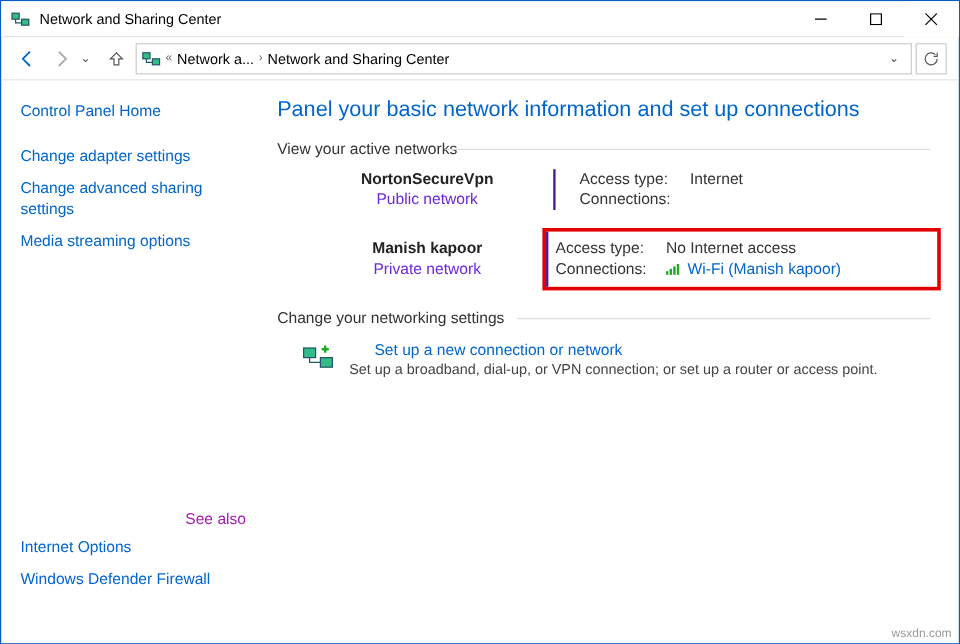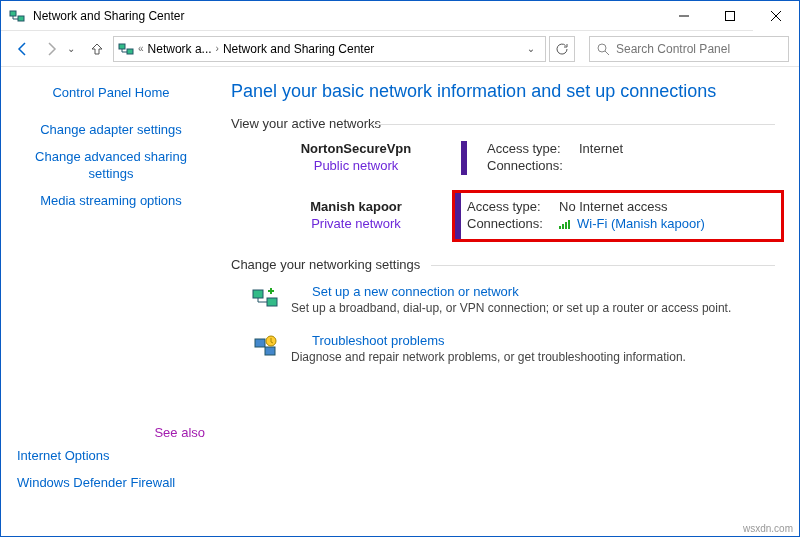--- a/index.html
+++ b/index.html
@@ -20,34 +20,34 @@
 .addr-icon { width: 16px; height: 16px; }
 .addr-seg { display: flex; align-items: center; gap: 4px; }
 .addr-chev { font-size: 10px; color: #666; }
 .addr-drop { width: 20px; text-align: center; font-size: 10px; color: #555; margin-left: auto; }
 .refresh { width: 26px; height: 26px; border: 1px solid #ccc; display: flex; align-items: center; justify-content: center; margin-left: -1px; }
 .search { width: 200px; height: 26px; border: 1px solid #ccc; display: flex; align-items: center; padding: 0 6px; margin-left: 10px; gap: 6px; }
 .search input { border: none; outline: none; font-size: 12px; flex: 1; color: #888; }
 .content { display: flex; height: calc(100% - 66px - 16px); }
 .sidebar { width: 220px; padding: 18px 16px; font-size: 13px; display: flex; flex-direction: column; }
 .sidebar a { color: #0066cc; text-decoration: none; display: block; margin-bottom: 10px; line-height: 1.3; }
-.sidebar-top { flex: 1; text-align: center; }
+.sidebar-top { flex: 1; }
 .sidebar-bottom .heading { color: #a21caf; font-size: 13px; margin-bottom: 8px; text-align: right; }
 .main { flex: 1; padding: 14px 24px 14px 10px; font-size: 13px; overflow: hidden; }
 .main h1 { color: #0066cc; font-size: 18px; font-weight: 400; margin-bottom: 14px; }
 .section-label { color: #333; font-size: 13px; margin-bottom: 4px; position: relative; }
 .section-label::after { content: ""; position: absolute; left: var(--labelw, 160px); right: 0; top: 50%; height: 1px; background: #ddd; }
 .section-label.active::after { left: 140px; }
 .section-label.change::after { left: 200px; }
 .networks { margin: 10px 0 20px 0; }
 .network-row { display: flex; margin-bottom: 24px; }
 .net-left { width: 230px; padding-left: 20px; text-align: center; }
 .net-name { font-weight: 600; color: #222; }
 .net-type { color: #6d28d9; margin-top: 2px; }
-.net-right { border-left: 6px solid #4c1d95; padding-left: 20px; flex: 1; }
+.net-right { border-left: 2px solid #4c1d95; padding-left: 20px; flex: 1; }
 .net-info-row { display: flex; margin-bottom: 2px; }
 .net-info-label { width: 92px; color: #333; }
 .net-info-val { color: #333; display: flex; align-items: center; gap: 4px; }
 .net-info-val a { color: #0066cc; text-decoration: none; }
 .highlight { outline: 3px solid #e30000; padding: 6px; margin: -6px; }
 .settings-list { padding-left: 20px; margin-top: 12px; }
 .setting-item { display: flex; gap: 12px; margin-bottom: 18px; }
 .setting-icon { width: 28px; height: 28px; flex-shrink: 0; }
 .setting-text a { color: #0066cc; text-decoration: none; font-size: 13px; margin-left: 21px; }
 .setting-desc { color: #444; font-size: 12px; margin-top: 2px; }
@@ -119,27 +119,20 @@
     <span class="addr-seg">
         <span>Network and Sharing Center</span>
       </span>
     <span class="addr-drop">⌄</span>
   </div>
   <div class="refresh">
       <svg width="14" height="14" viewBox="0 0 14 14">
         <path d="M12 7a5 5 0 1 1-1.5-3.5M12 2v3h-3" fill="none" stroke="#555"></path>
       </svg>
     </div>
-  <div class="search">
-    <svg width="14" height="14" viewBox="0 0 14 14">
-        <circle cx="6" cy="6" r="4" fill="none" stroke="#888"></circle>
-        <path d="M9 9l4 4" stroke="#888"></path>
-      </svg>
-    <input placeholder="Search Control Panel" style="">
-  </div>
 </div>
 
 <div class="content">
   <div class="sidebar">
     <div class="sidebar-top">
       <a href="#" style="margin-bottom:20px;display:block">Control Panel Home</a>
       <a href="#">Change adapter settings</a>
       <a href="#">Change advanced sharing settings</a>
       <a href="#">Media streaming options</a>
     </div>
@@ -201,26 +194,17 @@
     <div class="settings-list" id="settings">
         <div class="setting-item">
           <div class="setting-icon"><svg viewBox="0 0 28 28">
               <rect x="2" y="6" width="10" height="8" fill="#3b8" stroke="#256"></rect>
               <rect x="16" y="14" width="10" height="8" fill="#3b8" stroke="#256"></rect>
               <path d="M7 14v4h9" stroke="#256" fill="none"></path>
               <path d="M20 4v6M17 7h6" stroke="#2a2" stroke-width="2"></path>
             </svg></div>
           <div class="setting-text"><a href="#">Set up a new connection or network</a><div class="setting-desc">Set up a broadband, dial-up, or VPN connection; or set up a router or access point.</div></div>
         </div>
-        <div class="setting-item">
-          <div class="setting-icon"><svg viewBox="0 0 28 28">
-              <rect x="4" y="6" width="10" height="8" fill="#48c" stroke="#256"></rect>
-              <rect x="14" y="14" width="10" height="8" fill="#48c" stroke="#256"></rect>
-              <circle cx="20" cy="8" r="5" fill="#fc3" stroke="#a80"></circle>
-              <path d="M20 5v4l2 1" stroke="#a80" fill="none"></path>
-            </svg></div>
-          <div class="setting-text"><a href="#">Troubleshoot problems</a><div class="setting-desc">Diagnose and repair network problems, or get troubleshooting information.</div></div>
-        </div>
       </div>
   </div>
 </div>
 
 <div class="watermark">wsxdn.com</div>
 
 </body></html>

